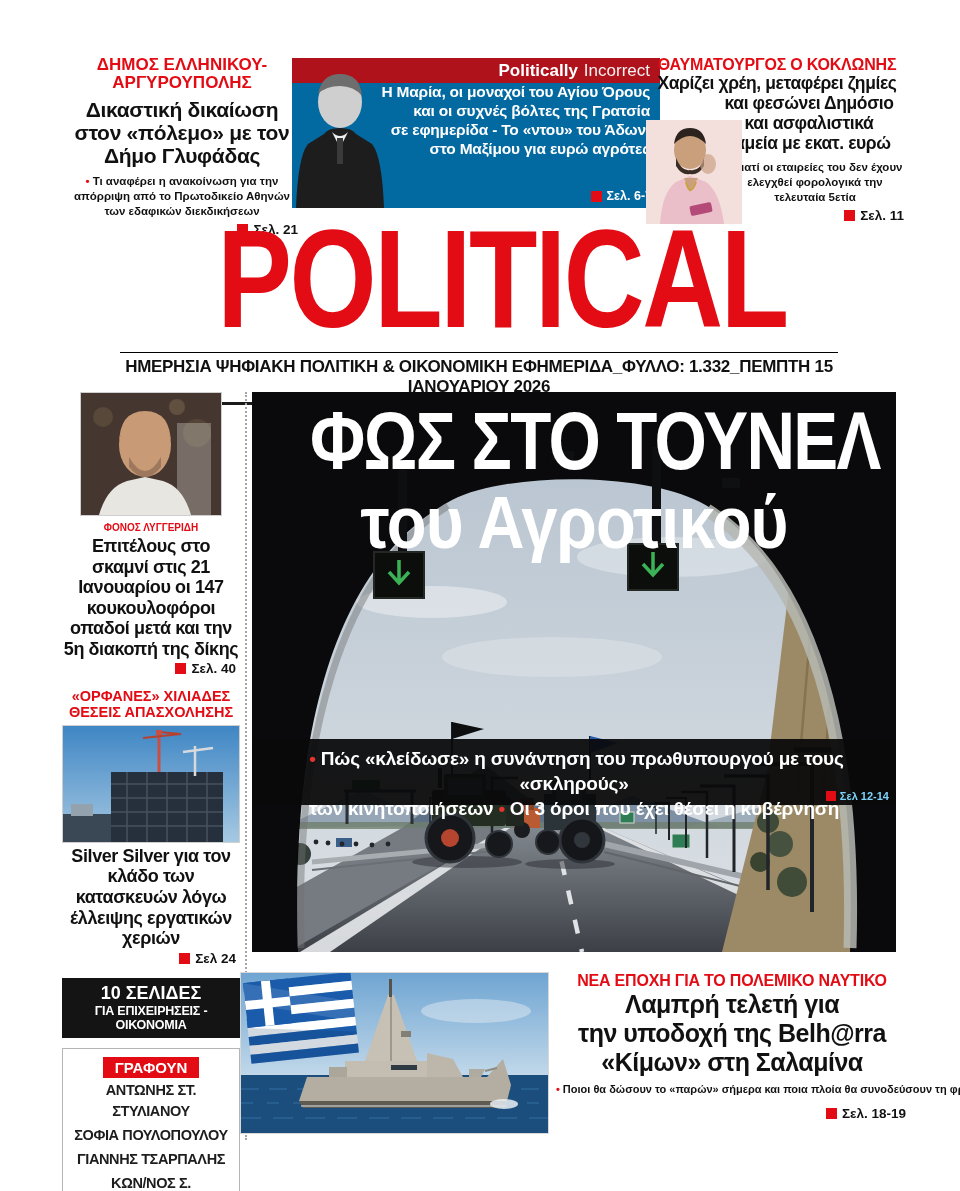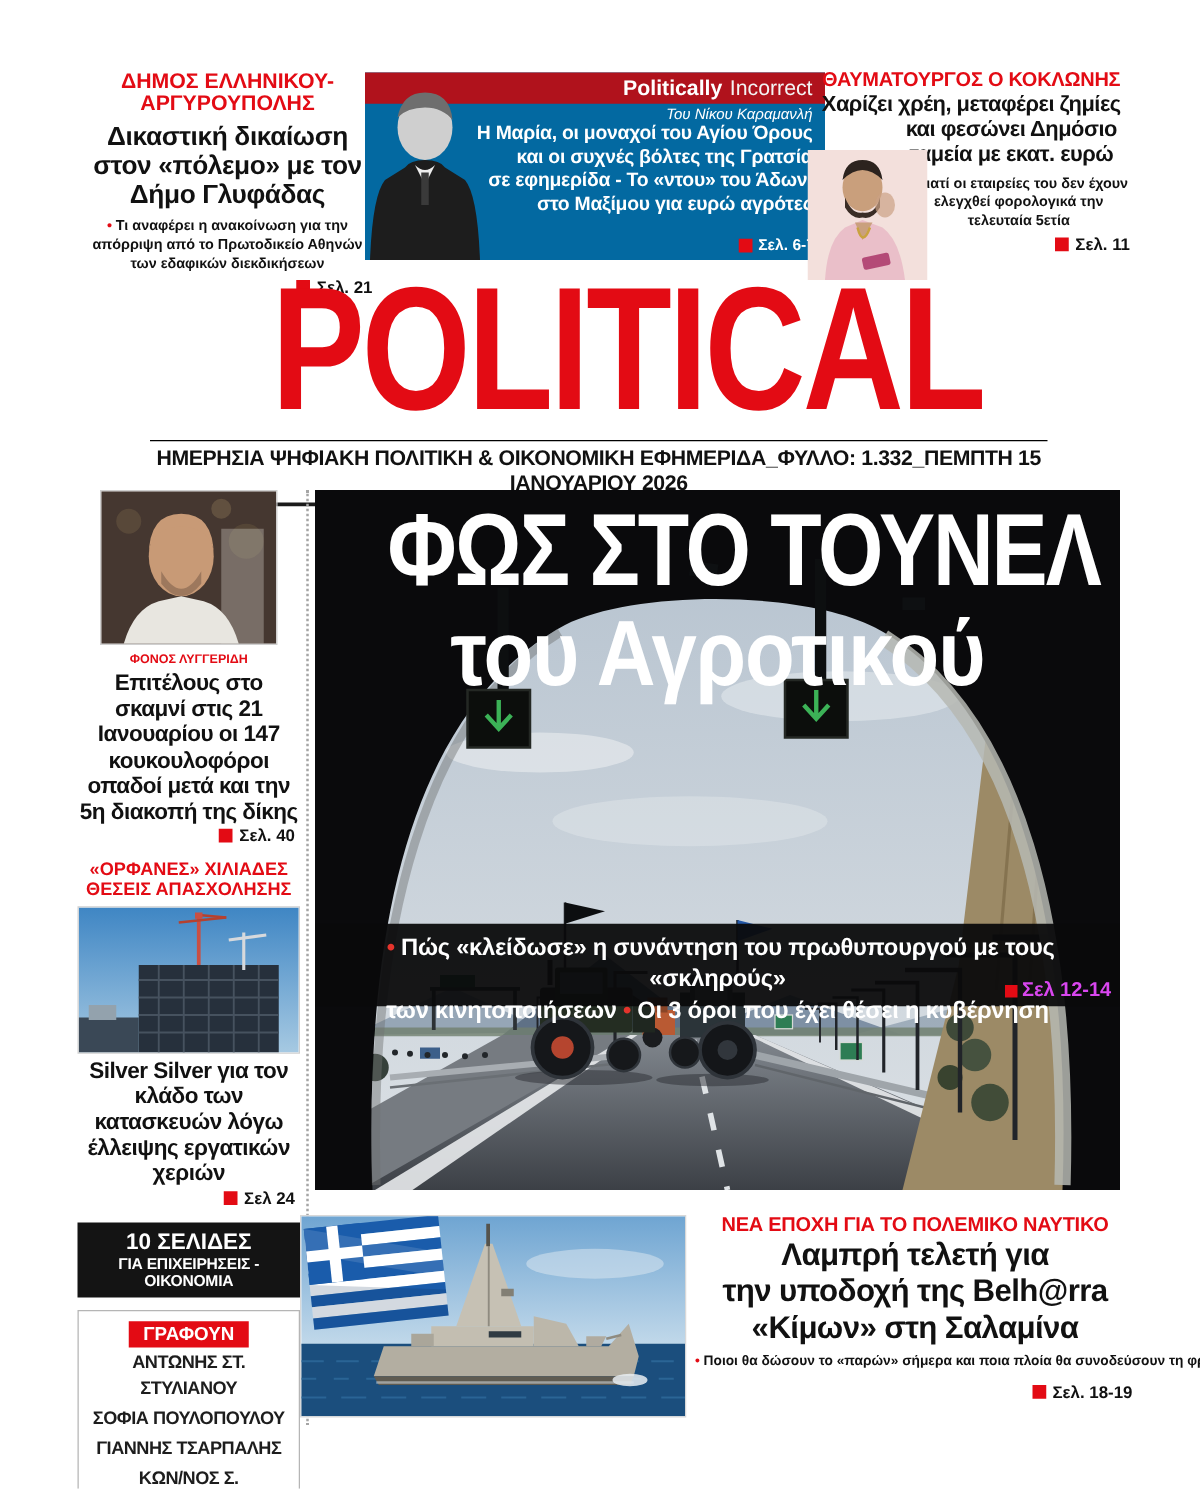--- a/index.html
+++ b/index.html
@@ -70,21 +70,21 @@
   .lead-hl{position:absolute;top:8px;left:0;right:0;text-align:center;color:#fff;}
   .hl1{font-size:82px;font-weight:bold;line-height:1;letter-spacing:-2px;white-space:nowrap;
        transform:scaleX(0.82);transform-origin:center;}
   .hl2{font-size:74px;font-weight:bold;line-height:1;letter-spacing:-1px;white-space:nowrap;
        transform:scaleX(0.88);transform-origin:center;margin-top:4px;}
   .deck{position:absolute;left:0;right:0;bottom:0;height:66px;background:rgba(10,10,11,0.94);
         color:#fff;text-align:center;padding-top:7px;box-sizing:border-box;}
   .deck-line{font-size:19px;font-weight:bold;line-height:1.32;letter-spacing:-0.2px;}
   .rdot{color:#e5342c;margin:0 5px;}
   .deck-page{position:absolute;right:7px;bottom:3px;display:flex;align-items:center;gap:4px;
-             font-size:16px;font-weight:bold;color:#d946ef;}
+             font-size:11px;font-weight:bold;color:#7dd3fc;}
   .deck-page .sq{width:10px;height:10px;}
 
   
   .ship{position:absolute;left:240px;top:972px;margin:0;border:1px solid #d8d8d8;line-height:0;}
   .navy{position:absolute;left:556px;top:972px;width:352px;}
   .navy .kick{font-size:16px;text-align:center;letter-spacing:-0.2px;}
   .navy-line{font-size:25px;font-weight:bold;text-align:center;line-height:1.16;letter-spacing:-0.5px;}
   .navy .bullet{margin-top:6px;font-size:11px;font-weight:bold;text-align:center;white-space:nowrap;}
   .navy .pageref{margin-top:4px;padding-right:2px;}
 </style>
@@ -101,21 +101,20 @@
         <span class="sq"></span>
         <span>Σελ. 21</span>
       </div>
   </article>
 
   <article class="t-mid">
     <div class="pi-bar">
       <span class="pi-bold">Politically</span>
       <span class="pi-light">Incorrect</span>
     </div>
-    <div class="pi-byline">Του Νίκου Καραμανλή</div>
     <div class="pi-line">Η Μαρία, οι μοναχοί του Αγίου Όρους</div>
     <div class="pi-line">και οι συχνές βόλτες της Γρατσία</div>
     <div class="pi-line">σε εφημερίδα - Το «ντου» του Άδωνι</div>
     <div class="pi-line">στο Μαξίμου για ευρώ αγρότες</div>
     <div class="pageref pi-page">
         <span class="sq"></span>
         <span>Σελ. 6-7</span>
       </div>
     <svg class="pi-photo" width="92" height="144" viewBox="0 0 92 144">
       <ellipse cx="46" cy="38" rx="22" ry="26" fill="#cfcfcf"></ellipse>
@@ -123,20 +122,21 @@
       <path d="M46 64 Q58 64 62 70 L78 80 Q88 92 90 144 L2 144 Q4 92 14 80 L30 70 Q34 64 46 64 Z" fill="#1d1d1d"></path>
       <path d="M38 68 L46 84 L54 68 Q50 72 46 72 Q42 72 38 68 Z" fill="#ededed"></path>
       <rect x="43" y="74" width="6" height="26" fill="#3a3a3a"></rect>
     </svg>
   </article>
 
   <article class="t-right">
     <div class="kick">ΘΑΥΜΑΤΟΥΡΓΟΣ Ο ΚΟΚΛΩΝΗΣ</div>
     <div class="tr-line">Χαρίζει χρέη, μεταφέρει ζημίες</div>
     <div class="tr-line shift">και φεσώνει Δημόσιο</div>
+    <div class="tr-line shift">και ασφαλιστικά</div>
     <div class="tr-line shift">ταμεία με εκατ. ευρώ</div>
     <svg class="tr-photo" width="96" height="104" viewBox="0 0 96 104">
       <rect width="96" height="104" fill="#f3e0dc"></rect>
       <ellipse cx="44" cy="30" rx="16" ry="19" fill="#c99f7c"></ellipse>
       <path d="M28 24 Q30 8 44 8 Q58 8 60 24 Q52 16 44 16 Q36 16 28 24 Z" fill="#2c231e"></path>
       <path d="M30 38 Q36 52 44 50 Q54 52 58 38 L58 46 Q52 56 44 54 Q36 56 30 46 Z" fill="#3a2d26"></path>
       <path d="M14 104 Q16 72 30 62 L44 56 L60 62 Q74 72 78 104 Z" fill="#eabfc9"></path>
       <path d="M38 58 L44 72 L52 58 Z" fill="#caa07e"></path>
       <path d="M40 62 Q44 78 50 62" stroke="#c9a23f" stroke-width="2" fill="none"></path>
       <rect x="44" y="84" width="22" height="10" rx="2" fill="#b44a77" transform="rotate(-12 55 89)"></rect>

